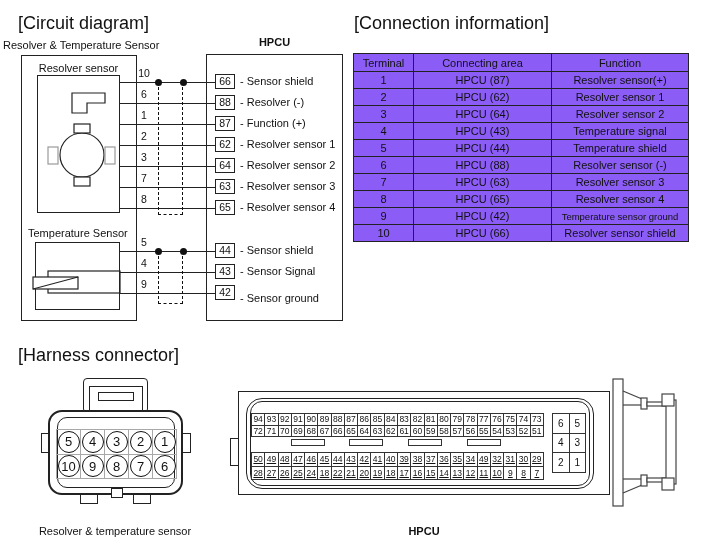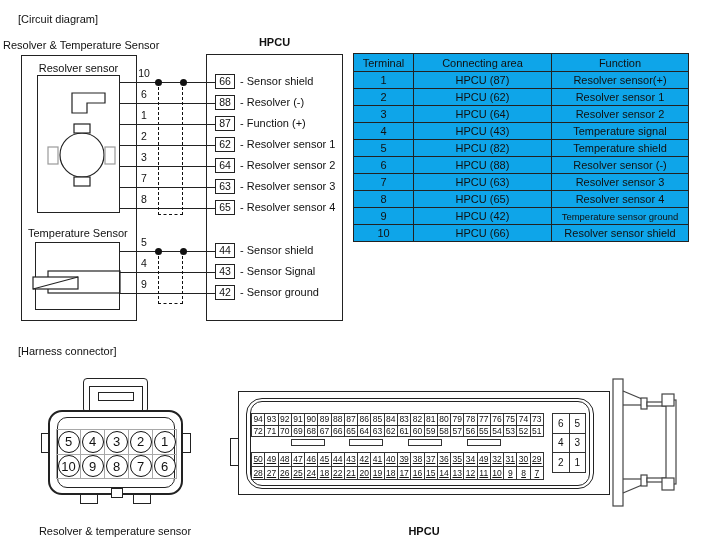--- a/index.html
+++ b/index.html
@@ -1,35 +1,35 @@
 <!DOCTYPE html>
 <html><head>
 <meta charset="utf-8">
 <style>
   * { box-sizing: border-box; margin: 0; padding: 0; }
   html,body { background:#fff; }
   .canvas {
     position: relative; width: 701px; height: 557px; background: #fff;
     font-family: "Liberation Sans", sans-serif; color: #111; overflow: hidden;
   }
-  .sec-title { position:absolute; font-size: 11px; white-space: nowrap; }
+  .sec-title { position:absolute; font-size: 18px; white-space: nowrap; }
   .lbl11 { position:absolute; font-size: 11px; white-space: nowrap; }
   .bold { font-weight: bold; }
   .center { text-align: center; }
   .box { position:absolute; border: 1.3px solid #222; }
   
   .wline { position:absolute; height: 1.3px; background: #222; }
   .wnum  { position:absolute; width: 16px; text-align:center; font-size: 10.5px; }
   .pinbox{ position:absolute; width: 20px; height: 15px; border: 1px solid #222;
            font-size: 10.5px; text-align:center; line-height: 13px; background:#fff; }
   .pinlbl{ position:absolute; font-size: 11px; white-space: nowrap; }
   .shield{ position:absolute; border-left:1.3px dashed #111; border-right:1.3px dashed #111; border-bottom:1.3px dashed #111; }
   .dot   { position:absolute; width:7px; height:7px; border-radius:50%; background:#111; }
   
-  .ctable{ position:absolute; border-collapse: collapse; table-layout: fixed; width:335px; background:#0ea5e9; }
+  .ctable{ position:absolute; border-collapse: collapse; table-layout: fixed; width:335px; background:#8b5cf6; }
   .ctable th, .ctable td { border:1.3px solid #222; font-size:11px; font-weight:normal;
            text-align:center; vertical-align:middle; padding:0; height:17px; white-space:nowrap; overflow:hidden; }
   .ctable thead th { height:18px; }
   .ctable td.small { font-size:9.5px; }
   
   .piece { position:absolute; border:1.5px solid #222; background:#fff; }
   .lc-body { position:absolute; border:2px solid #222; border-radius:14px; background:#fff; }
   .lc-inner{ position:absolute; border:1.5px solid #222; border-radius:10px; }
   .lgrid { position:absolute; display:grid; grid-template-columns:repeat(5,1fr);
            grid-template-rows:repeat(2,1fr); border-top:1px solid #a8a8a8; border-left:1px solid #a8a8a8; }
@@ -116,30 +116,31 @@
       <div class="wnum" style="left: 136px; top: 236px;">5</div>
       <div class="pinbox" style="left: 215px; top: 243px;">44</div>
       <div class="pinlbl" style="left: 240px; top: 244px;">- Sensor shield</div>
       <div class="wline" style="left: 120px; top: 272px; width: 96px;"></div>
       <div class="wnum" style="left: 136px; top: 257px;">4</div>
       <div class="pinbox" style="left: 215px; top: 264px;">43</div>
       <div class="pinlbl" style="left: 240px; top: 265px;">- Sensor Signal</div>
       <div class="wline" style="left: 120px; top: 293px; width: 96px;"></div>
       <div class="wnum" style="left: 136px; top: 278px;">9</div>
       <div class="pinbox" style="left: 215px; top: 285px;">42</div>
-      <div class="pinlbl" style="left: 240px; top: 286px; text-align: center;">- Sensor ground</div>
+      <div class="pinlbl" style="left: 240px; top: 292px; text-align: center;">- Sensor ground</div>
     </div>
 
   <div class="shield" style="left:158px; top:82px; width:25px; height:133px;"></div>
   <div class="shield" style="left:158px; top:251px; width:25px; height:53px;"></div>
   <div class="dot" style="left:155px; top:79px;"></div>
   <div class="dot" style="left:180px; top:79px;"></div>
   <div class="dot" style="left:155px; top:248px;"></div>
   <div class="dot" style="left:180px; top:248px;"></div>
 
+  <div class="sec-title" style="left:354px; top:13px;">[Connection information]</div>
   <table class="ctable" style="left:353px; top:53px;">
     <colgroup>
         <col style="width:60px">
         <col style="width:138px">
         <col style="width:137px">
       </colgroup>
     <thead>
       <tr>
         <th>Terminal</th>
         <th>Connecting area</th>
@@ -162,21 +163,21 @@
           <td>HPCU (64)</td>
           <td>Resolver sensor 2</td>
         </tr>
         <tr>
           <td>4</td>
           <td>HPCU (43)</td>
           <td>Temperature signal</td>
         </tr>
         <tr>
           <td>5</td>
-          <td>HPCU (82)</td>
+          <td>HPCU (44)</td>
           <td>Temperature shield</td>
         </tr>
         <tr>
           <td>6</td>
           <td>HPCU (88)</td>
           <td>Resolver sensor (-)</td>
         </tr>
         <tr>
           <td>7</td>
           <td>HPCU (63)</td>

